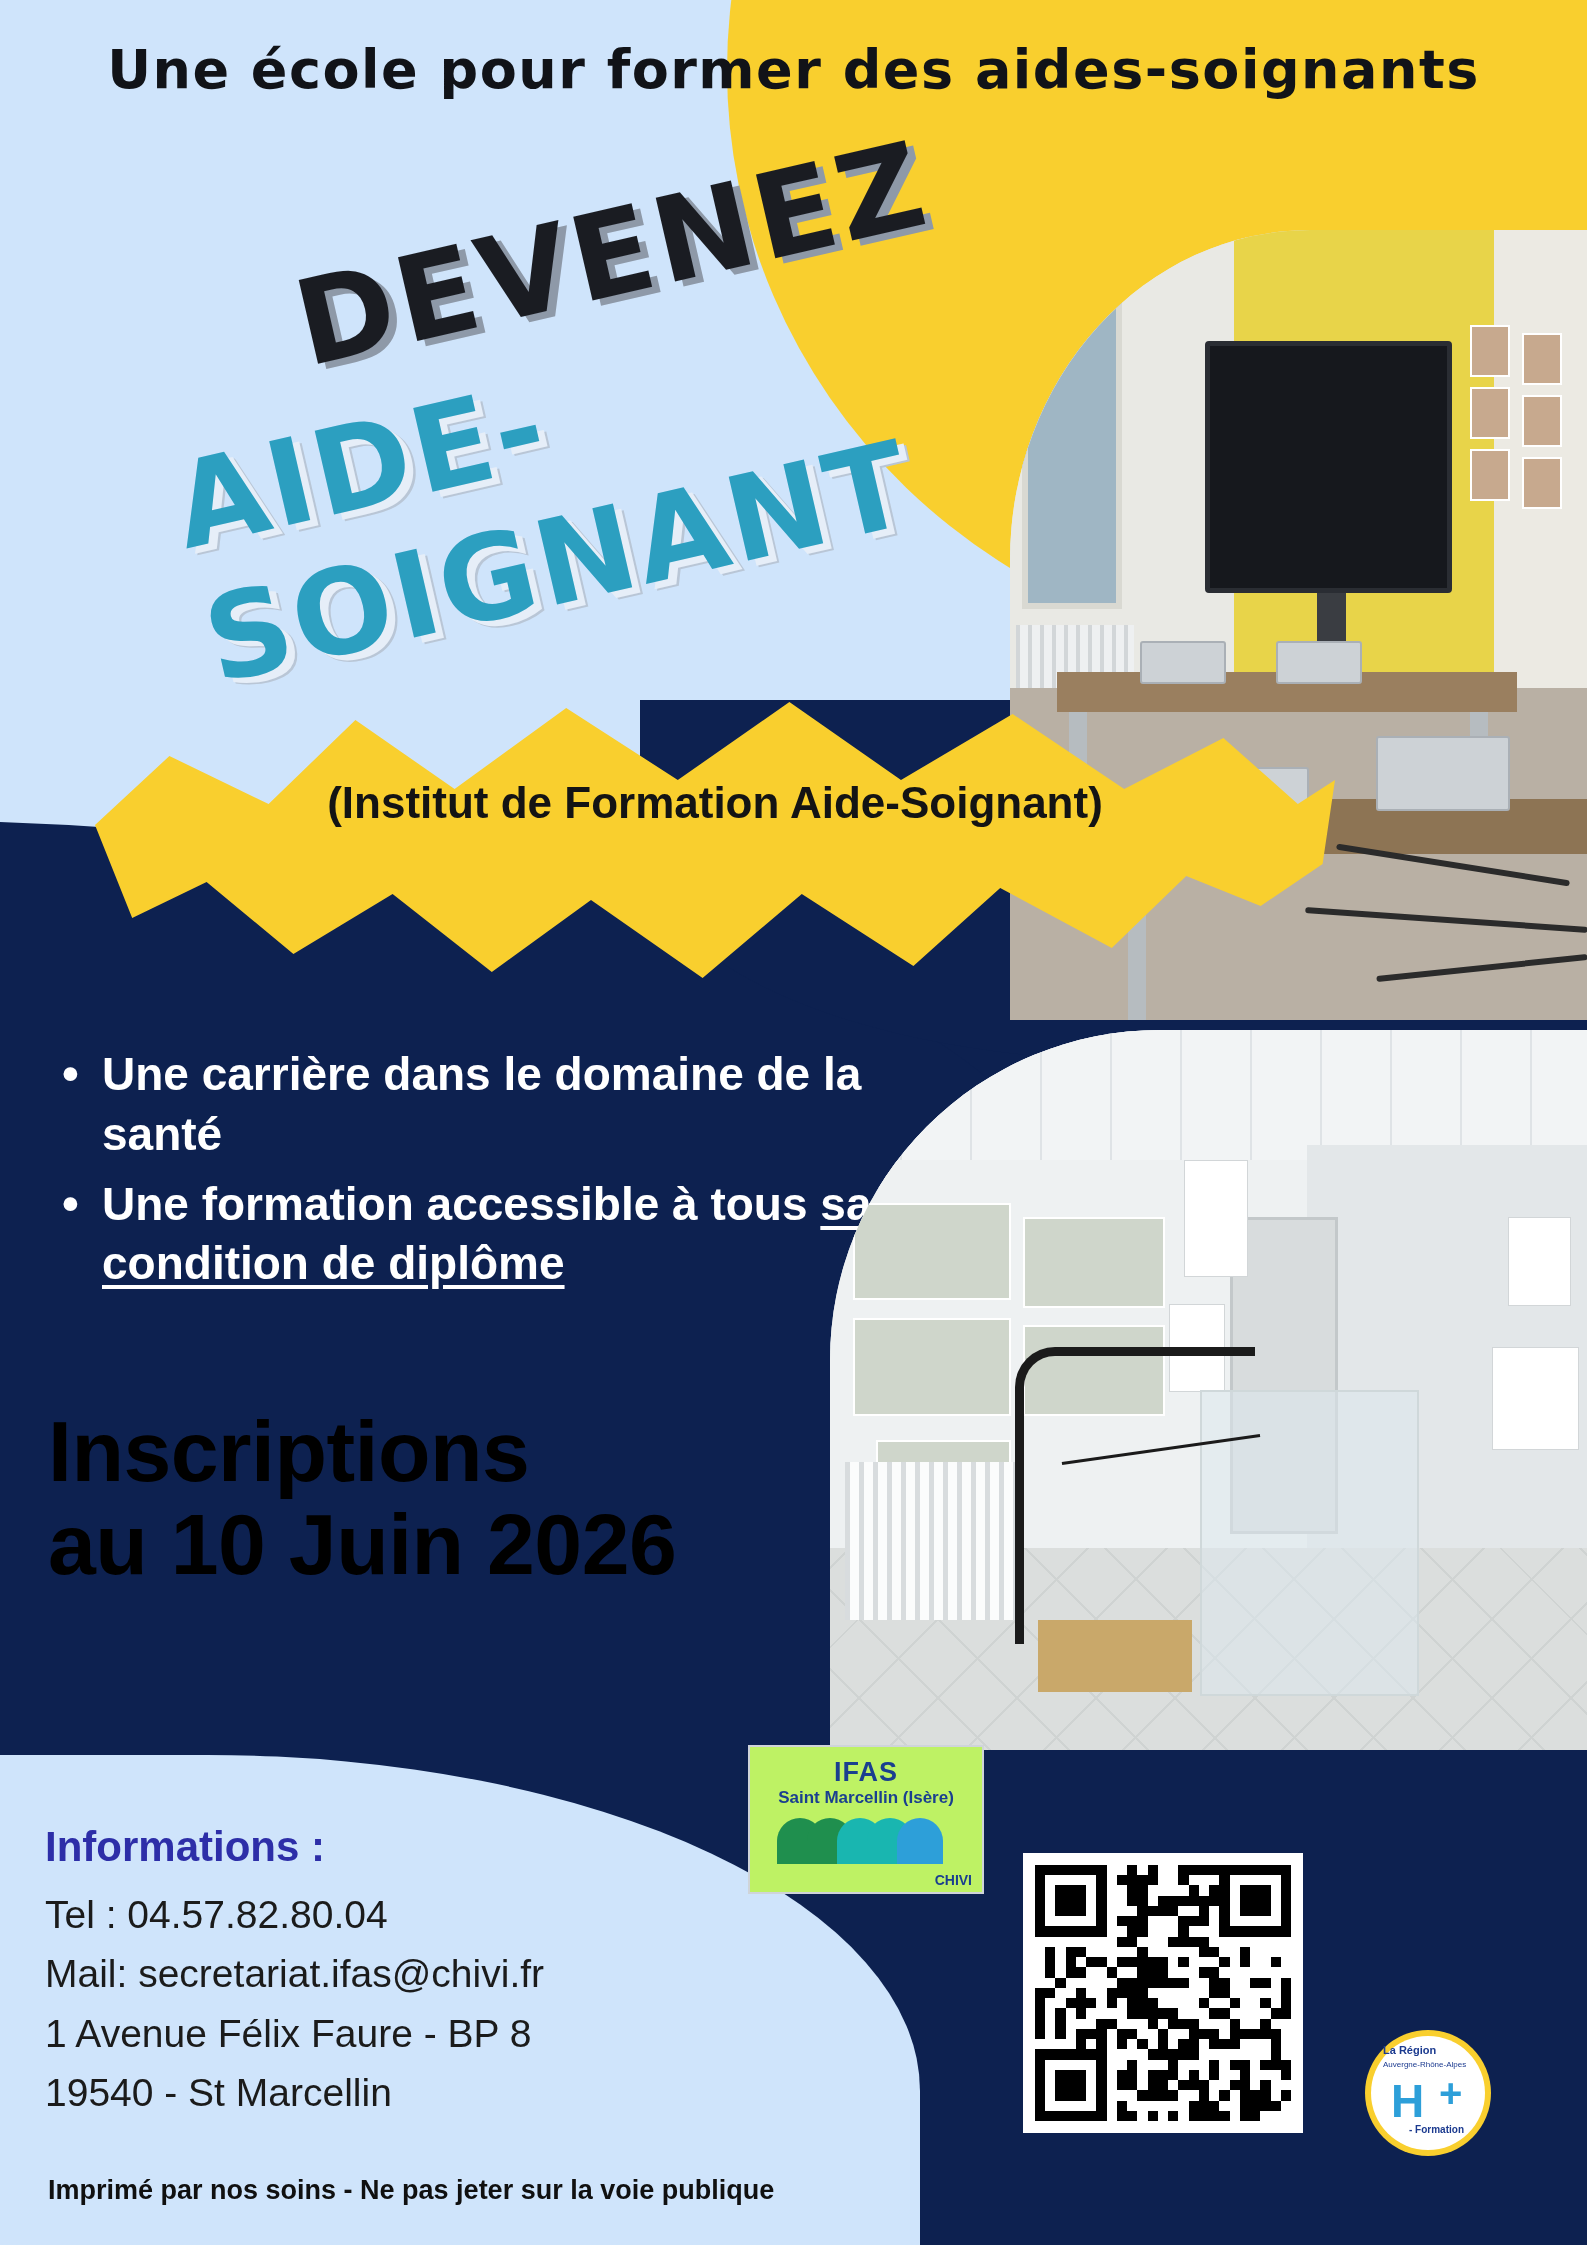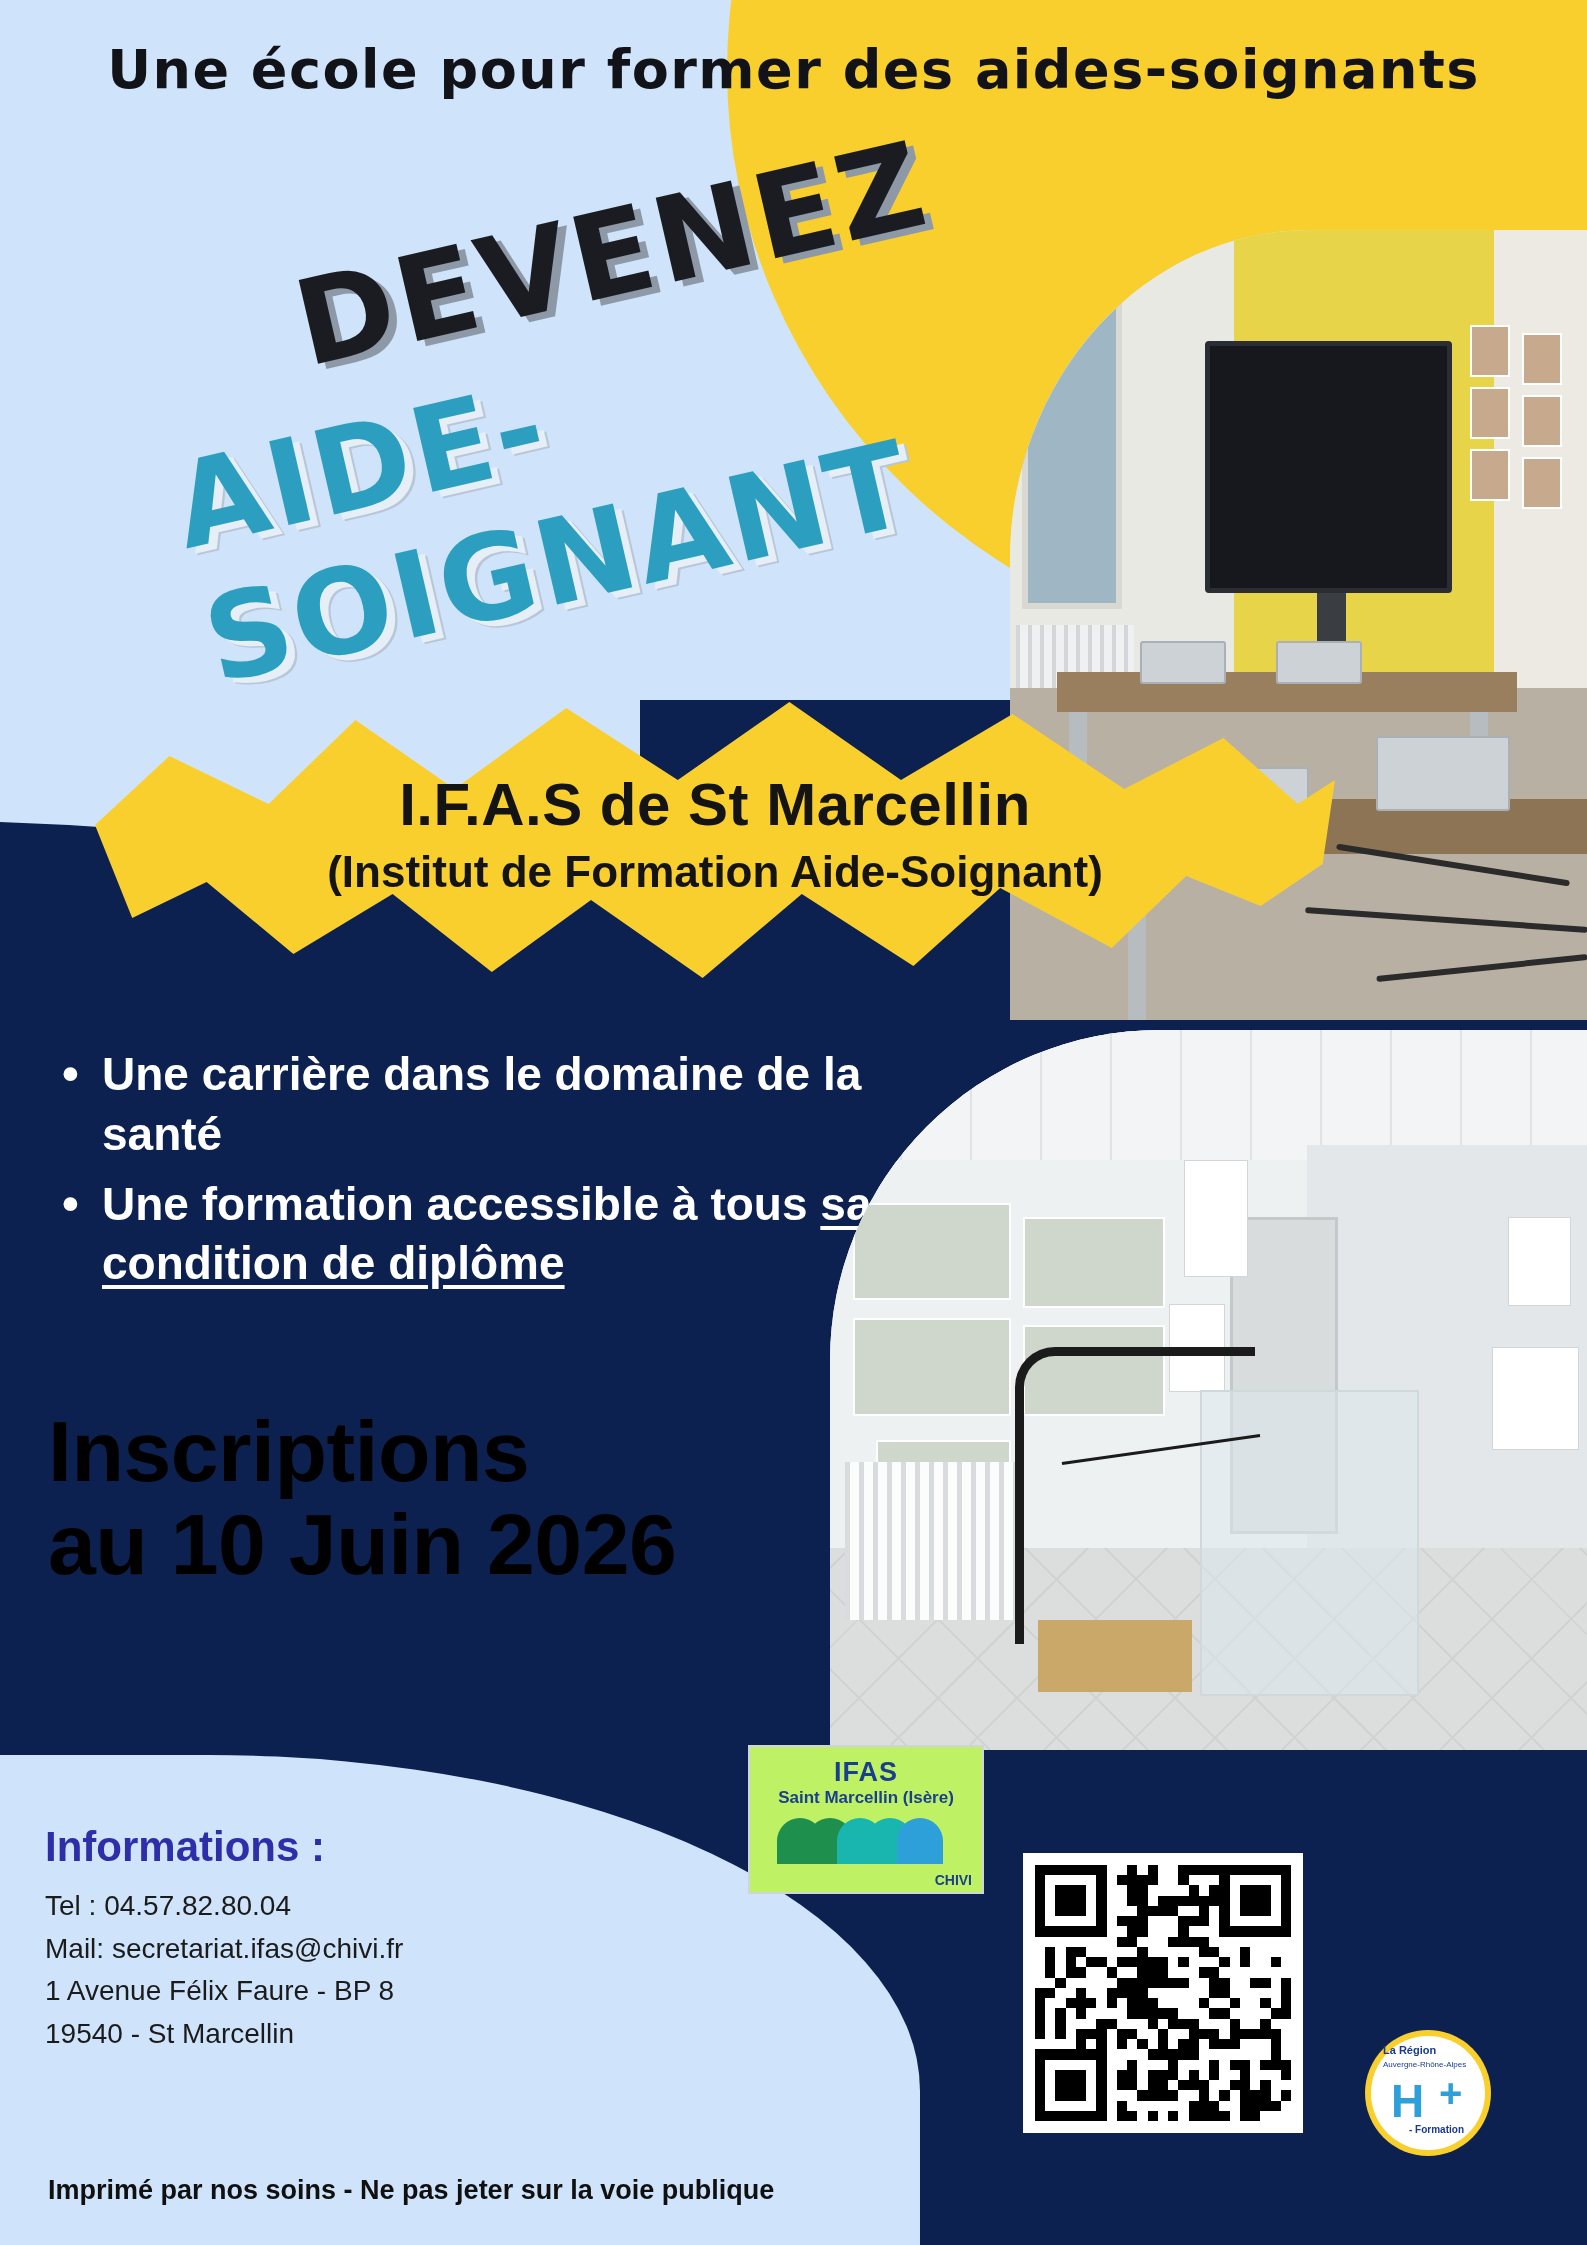--- a/index.html
+++ b/index.html
@@ -383,21 +383,21 @@
     left: 45px;
     top: 1823px;
     font-size: 42px;
     font-weight: 700;
     color: #2d2ea8;
   }
   .info-lines {
     position: absolute;
     left: 45px;
     top: 1885px;
-    font-size: 28px;
+    font-size: 39px;
     color: #1b1b1b;
     line-height: 1.52;
   }
   .footer-note {
     position: absolute;
     left: 48px;
     top: 2175px;
     font-size: 27px;
     font-weight: 700;
     color: #101010;
@@ -447,21 +447,20 @@
     <div class="room-laptop" style="left:45%;top:52%;width:14%;height:5%;"></div>
     <div class="room-laptop" style="left:62%;top:64%;width:22%;height:9%;"></div>
     <div class="room-laptop" style="left:30%;top:68%;width:20%;height:6%;"></div>
     <div class="room-cable" style="left:55%;top:80%;width:40%;height:6px;transform:rotate(9deg);"></div>
     <div class="room-cable" style="left:50%;top:87%;width:48%;height:6px;transform:rotate(4deg);"></div>
     <div class="room-cable" style="left:62%;top:93%;width:36%;height:6px;transform:rotate(-6deg);"></div>
   </div>
 
   <div class="burst"></div>
   <div class="burst-text">
-    <div class="burst-title">I.F.A.S de St Marcellin</div>
     <div class="burst-sub">(Institut de Formation Aide-Soignant)</div>
   </div>
 
   <div class="bullets">
     <ul>
       <li><span>Une carrière dans le domaine de la santé</span></li>
       <li><span>Une formation accessible à tous </span><span class="u">sans condition de diplôme</span></li>
     </ul>
   </div>
 

